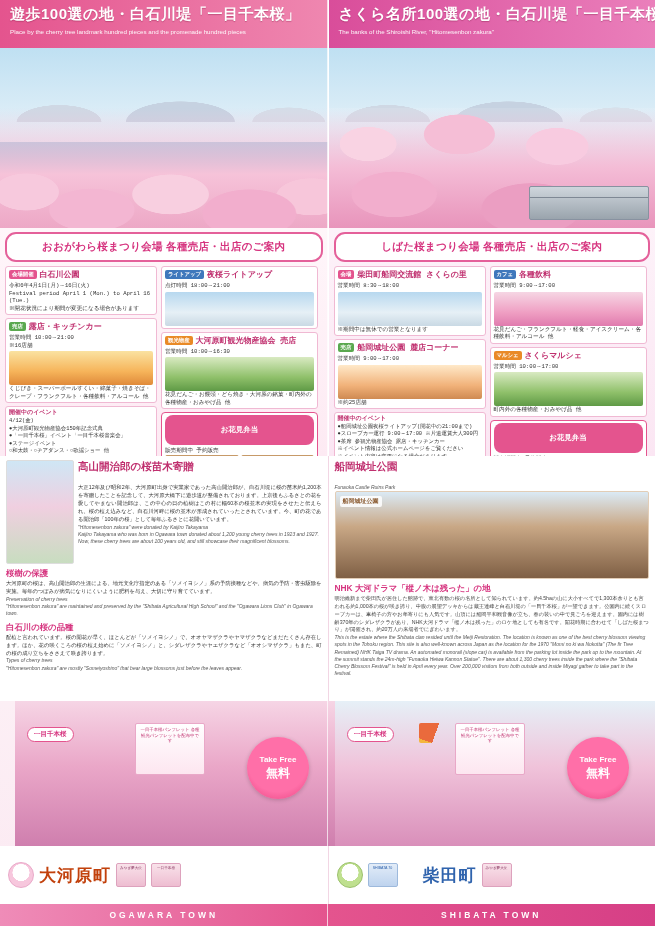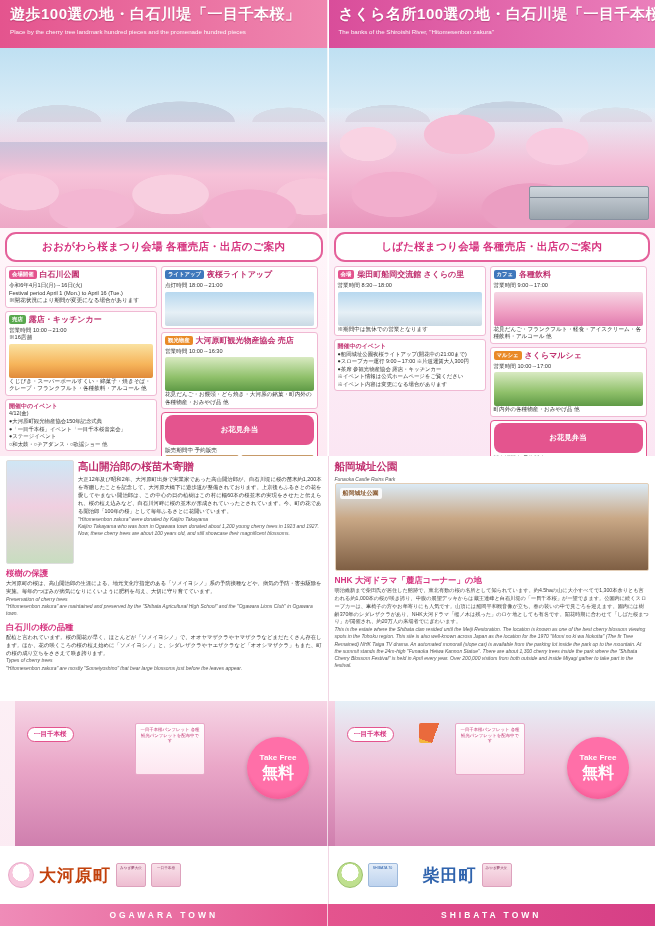--- a/index.html
+++ b/index.html
@@ -87,21 +87,21 @@
   .panel.right { background: linear-gradient(180deg,#fdf2f9,#fbe6f3); border-left: 1px solid #fff; }
   .panel-title {
     background: #fff;
     border: 2px solid #e4609a;
     border-radius: 11px;
     color: #d6347f;
     font-weight: bold; font-size: 10.5px;
     text-align: center; padding: 6px 2px; margin-bottom: 4px;
     letter-spacing: .3px;
   }
-  .panel-grid { display: flex; gap: 4px; }
+  .panel-grid { display: flex; gap: 4px; font-family: Liberation Mono, monospace; }
   .col { display: flex; flex-direction: column; gap: 3px; }
   .col.a { width: 152px; }
   .col.b { width: 157px; }
   .card {
     background: #ffffff;
     border: 1px solid #f0b9d3;
     border-radius: 3px;
     padding: 2px 3px;
   }
   .card-head {
@@ -167,21 +167,21 @@
   .articles { display: flex; width: 655px; height: 245px; }
   .art { width: 327.5px; padding: 4px 6px; position: relative; background: #ffffff; }
   .art.right { border-left: 1px solid #f2d6e4; }
   .art-top { display: flex; gap: 4px; }
   .art-photo {
     width: 68px; height: 104px; border-radius: 2px; flex: none;
     background: linear-gradient(180deg,#cfe6f5 0%, #f0cfe0 45%, #c8ddc0 100%);
     border: 1px solid #ddd;
   }
   .art-title {
-    font-size: 10.5px; font-weight: bold; color: #c0306f; margin-bottom: 2px;
+    font-size: 10.5px; font-weight: bold; color: #c0306f; margin-bottom: 10px;
   }
   .art-body { font-size: 5.3px; line-height: 1.5; color: #333; text-align: justify; }
   .art-sub {
     font-size: 8.4px; font-weight: bold; color: #d6347f; margin: 4px 0 1px;
   }
   .art-en { font-size: 5px; line-height: 1.45; color: #555; font-style: italic; }
   .art-hero {
     width: 100%; height: 88px; border-radius: 2px; margin-bottom: 3px;
     background: linear-gradient(180deg,#dbeaf5 0%, #c9a886 40%, #7f5f44 100%);
     border: 1px solid #e2cdb6;
@@ -200,21 +200,21 @@
   .bphoto.r { background: linear-gradient(180deg,#e6f0f7 0%, #f0c3da 45%, #d98fba 100%); }
   .free-badge {
     position: absolute; right: 26px; top: 36px;
     width: 62px; height: 62px; border-radius: 50%;
     background: radial-gradient(circle at 50% 40%, #ff6fa8 0 62%, #e8417f 100%);
     color: #fff; display: flex; flex-direction: column;
     align-items: center; justify-content: center;
     box-shadow: 0 1px 4px rgba(0,0,0,.2);
   }
   .free-badge .l1 { font-size: 8px; font-weight: bold; }
-  .free-badge .l2 { font-size: 16px; font-weight: bold; margin-top: 1px; }
+  .free-badge .l2 { font-size: 12px; font-weight: bold; margin-top: 1px; }
   .pamph {
     position: absolute; left: 120px; top: 22px; width: 70px; height: 52px;
     background: linear-gradient(180deg,#ffffff,#fde6f0);
     border: 1px solid #e9a8c8; border-radius: 2px;
     font-size: 4.4px; color: #c0306f; padding: 3px; text-align: center;
     line-height: 1.3;
   }
   .strip-tag {
     position: absolute; left: 12px; top: 26px;
     background: #fff; border: 1px solid #e4548e; border-radius: 8px;
@@ -368,20 +368,29 @@
         <div class="col a">
           <div class="card">
             <div class="card-head">
               <span class="tag">会場</span>
               <span class="card-title">柴田町船岡交流館 さくらの里</span>
             </div>
             <div class="card-line">営業時間 8:30～18:00</div>
             <div class="thumb t2"></div>
             <div class="card-line">※期間中は無休での営業となります</div>
           </div>
+          <div class="card">
+            <div class="card-head">
+              <span class="tag green">売店</span>
+              <span class="card-title">船岡城址公園 麓店コーナー</span>
+            </div>
+            <div class="card-line">営業時間 9:00～17:00</div>
+            <div class="thumb t6"></div>
+            <div class="card-line">※約25店舗</div>
+          </div>
           <div class="events-box">
             <b>開催中のイベント</b>
             <div>●船岡城址公園夜桜ライトアップ(開花中の21:00まで)</div>
             <div>●スロープカー運行 9:00～17:00 ※片道運賃大人300円</div>
             <div>●茶席 参観光物産協会 露店・キッチンカー</div>
             <div>※イベント情報は公式ホームページをご覧ください</div>
             <div>※イベント内容は変更になる場合があります</div>
           </div>
         </div>
         <div class="col b">
@@ -446,21 +455,21 @@
       <div class="art-en">Types of cherry trees</div>
       <div class="art-en">"Hitomesenbon zakura" are mostly "Someiyoshino" that bear large blossoms just before the leaves appear.</div>
     </div>
 
     <div class="art right">
       <div class="art-title">船岡城址公園</div>
       <div class="art-en">Funaoka Castle Ruins Park</div>
       <div class="art-hero">
         <div class="hero-label">船岡城址公園</div>
       </div>
-      <div class="art-sub">NHK 大河ドラマ「麓店コーナー」の地</div>
+      <div class="art-sub">NHK 大河ドラマ「樅ノ木は残った」の地</div>
       <div class="art-note">明治維新まで柴田氏が居住した館跡で、東北有数の桜の名所として知られています。約4.5haの山に大小すべてで1,300本余りとも言われる約1,000本の桜が咲き誇り、中腹の展望デッキからは蔵王連峰と白石川堤の「一目千本桜」が一望できます。公園内に続くスロープカーは、車椅子の方やお年寄りにも人気です。山頂には船岡平和観音像が立ち、春の装いの中で見ごろを迎えます。園内には樹齢370年のシダレザクラがあり、NHK大河ドラマ「樅ノ木は残った」のロケ地としても有名です。開花時期に合わせて「しばた桜まつり」が開催され、約20万人の来場者でにぎわいます。</div>
       <div class="art-en">This is the estate where the Shibata clan resided until the Meiji Restoration. The location is known as one of the best cherry blossom viewing spots in the Tohoku region. This site is also well-known across Japan as the location for the 1970 "Momi no ki wa Nokotta" (The fir Tree Remained) NHK Taiga TV drama. An automated monorail (slope car) is available from the parking lot inside the park up to the mountain. At the summit stands the 24m-high "Funaoka Heiwa Kannon Statue". There are about 1,300 cherry trees inside the park where the "Shibata Cherry Blossom Festival" is held in April every year. Over 200,000 visitors from both outside and inside Miyagi gather to take part in the festival.</div>
     </div>
   </div>
 
   <div class="bottom">
     <div class="bphoto l">
       <div class="pamph">一目千本桜パンフレット 各種観光パンフレットを配布中です</div>
       <div class="strip-tag">一目千本桜</div>
       <div class="free-badge">

